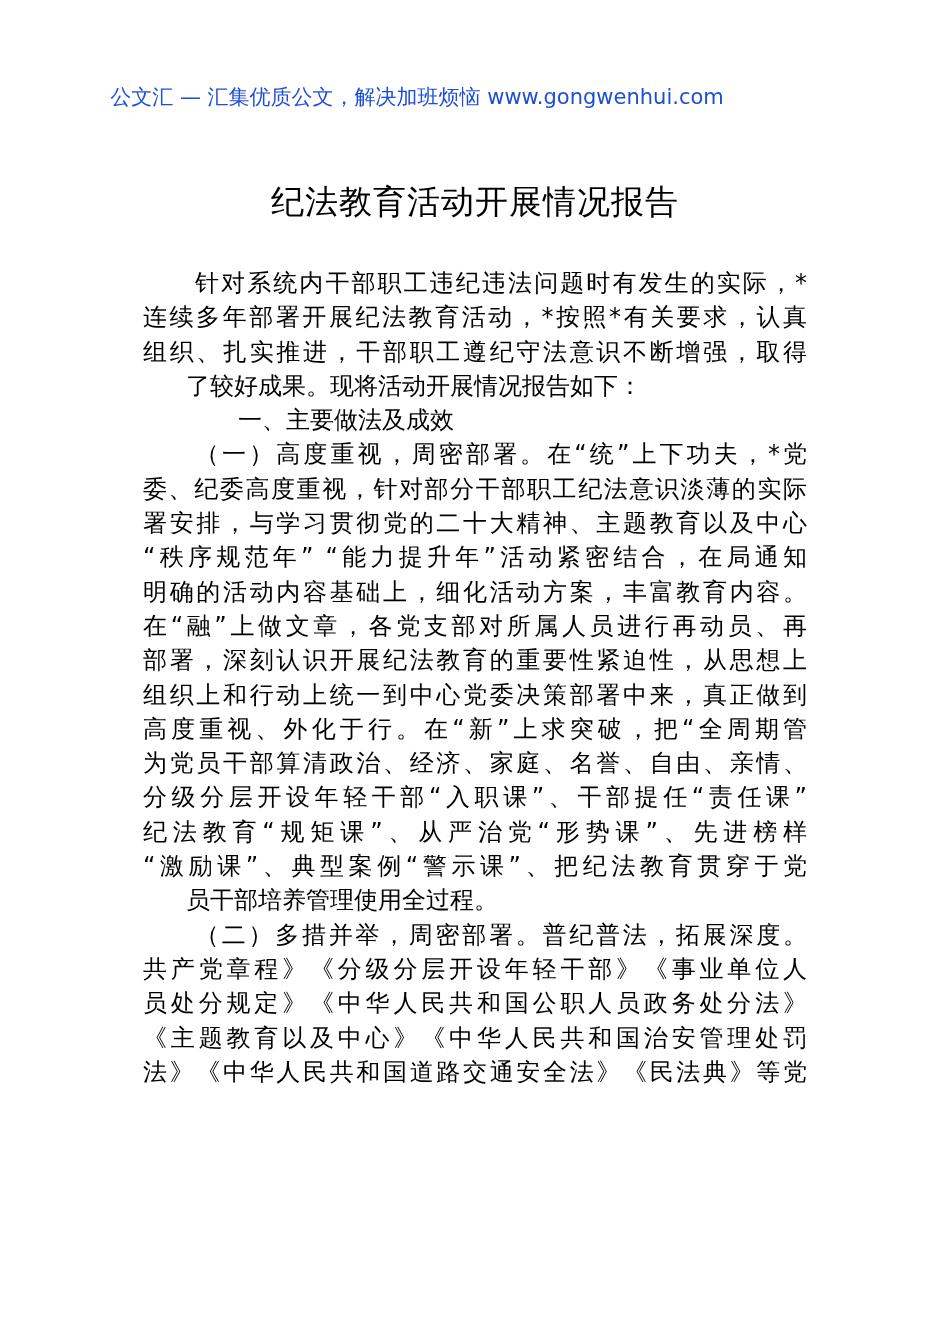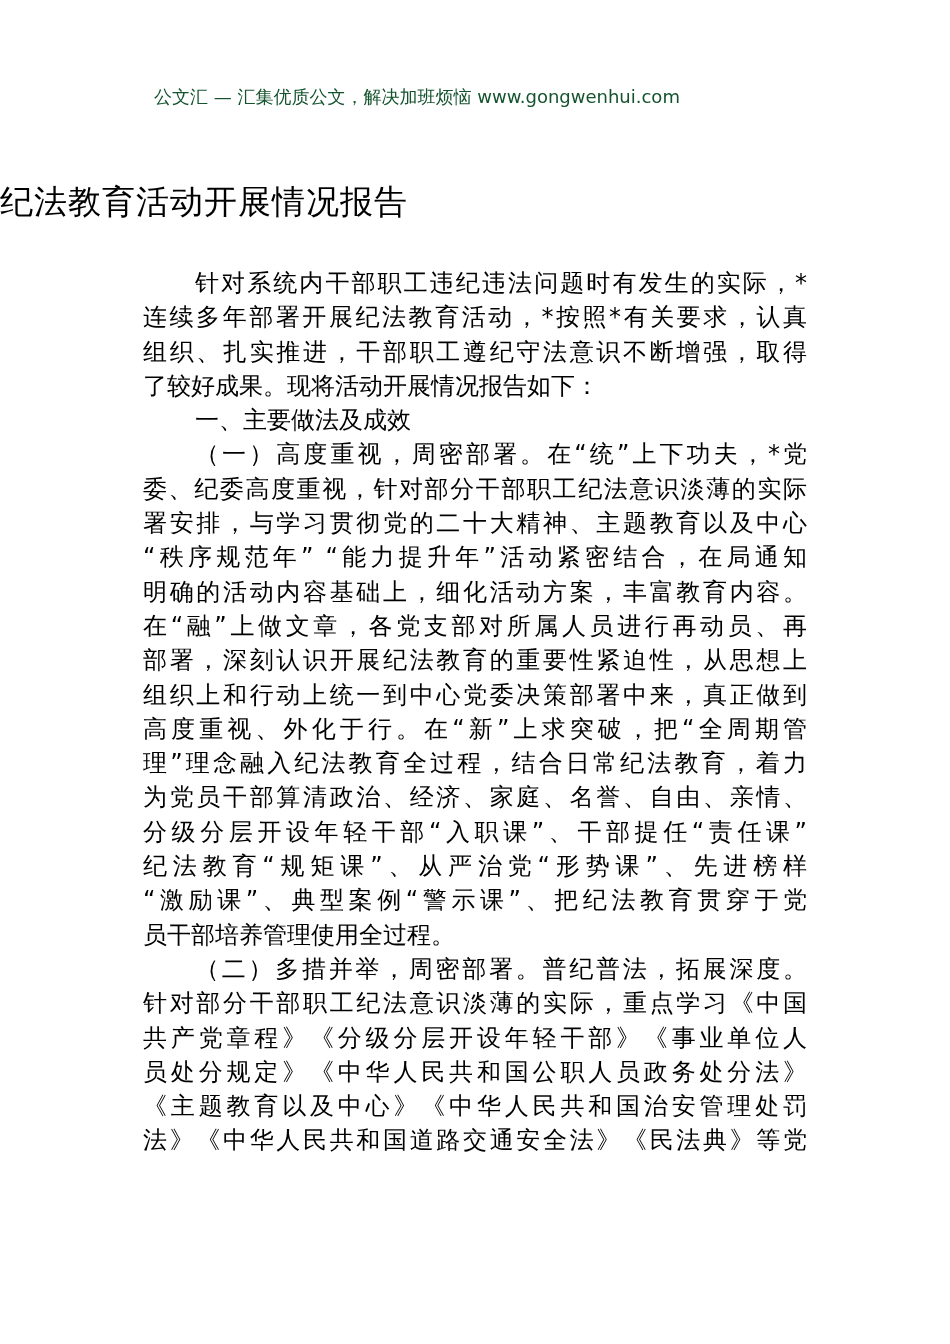--- a/index.html
+++ b/index.html
@@ -14,30 +14,31 @@
     overflow: hidden;
     font-family: "DejaVu Sans", "Liberation Sans", sans-serif;
     color: #000000;
   }
   .header-banner {
     position: absolute;
     top: 84px;
     left: 0;
     width: 834px;
     text-align: center;
-    font-size: 18px;
-    color: #14532d;
+    font-size: 21px;
+    color: #1d4ed8;
     line-height: 26px;
     white-space: nowrap;
   }
   .doc-title {
     position: absolute;
     top: 178px;
     left: 0;
     width: 950px;
+    text-align: center;
     font-size: 33px;
     line-height: 48px;
     letter-spacing: 1px;
     white-space: nowrap;
   }
   .body-text {
     position: absolute;
     top: 266px;
     left: 143px;
     width: 664px;
@@ -45,20 +46,21 @@
   .line {
     height: 34.3px;
     line-height: 34.3px;
     font-size: 24px;
     white-space: nowrap;
     text-align: justify;
     text-align-last: justify;
   }
   .line.last {
     text-align-last: left;
+    margin-left: 43px;
   }
   .line.indent {
     padding-left: 52px;
   }
 </style>
 </head>
 <body>
 
 <div class="header-banner">公文汇 — 汇集优质公文，解决加班烦恼 www.gongwenhui.com</div>
 
@@ -72,25 +74,23 @@
     <div class="line indent last">一、主要做法及成效</div>
     <div class="line indent">（一）高度重视，周密部署。在“统”上下功夫，*党</div>
     <div class="line">委、纪委高度重视，针对部分干部职工纪法意识淡薄的实际</div>
     <div class="line">署安排，与学习贯彻党的二十大精神、主题教育以及中心</div>
     <div class="line">“秩序规范年” “能力提升年”活动紧密结合，在局通知</div>
     <div class="line">明确的活动内容基础上，细化活动方案，丰富教育内容。</div>
     <div class="line">在“融”上做文章，各党支部对所属人员进行再动员、再</div>
     <div class="line">部署，深刻认识开展纪法教育的重要性紧迫性，从思想上</div>
     <div class="line">组织上和行动上统一到中心党委决策部署中来，真正做到</div>
     <div class="line">高度重视、外化于行。在“新”上求突破，把“全周期管</div>
-    <div class="line">理”理念融入纪法教育全过程，结合日常纪法教育，着力</div>
     <div class="line">为党员干部算清政治、经济、家庭、名誉、自由、亲情、</div>
     <div class="line">分级分层开设年轻干部“入职课”、干部提任“责任课”</div>
     <div class="line">纪法教育“规矩课”、从严治党“形势课”、先进榜样</div>
     <div class="line">“激励课”、典型案例“警示课”、把纪法教育贯穿于党</div>
     <div class="line last">员干部培养管理使用全过程。</div>
     <div class="line indent">（二）多措并举，周密部署。普纪普法，拓展深度。</div>
-    <div class="line">针对部分干部职工纪法意识淡薄的实际，重点学习《中国</div>
     <div class="line">共产党章程》《分级分层开设年轻干部》《事业单位人</div>
     <div class="line">员处分规定》《中华人民共和国公职人员政务处分法》</div>
     <div class="line">《主题教育以及中心》《中华人民共和国治安管理处罚</div>
     <div class="line">法》《中华人民共和国道路交通安全法》《民法典》等党</div>
   </div>
 
 </body></html>

